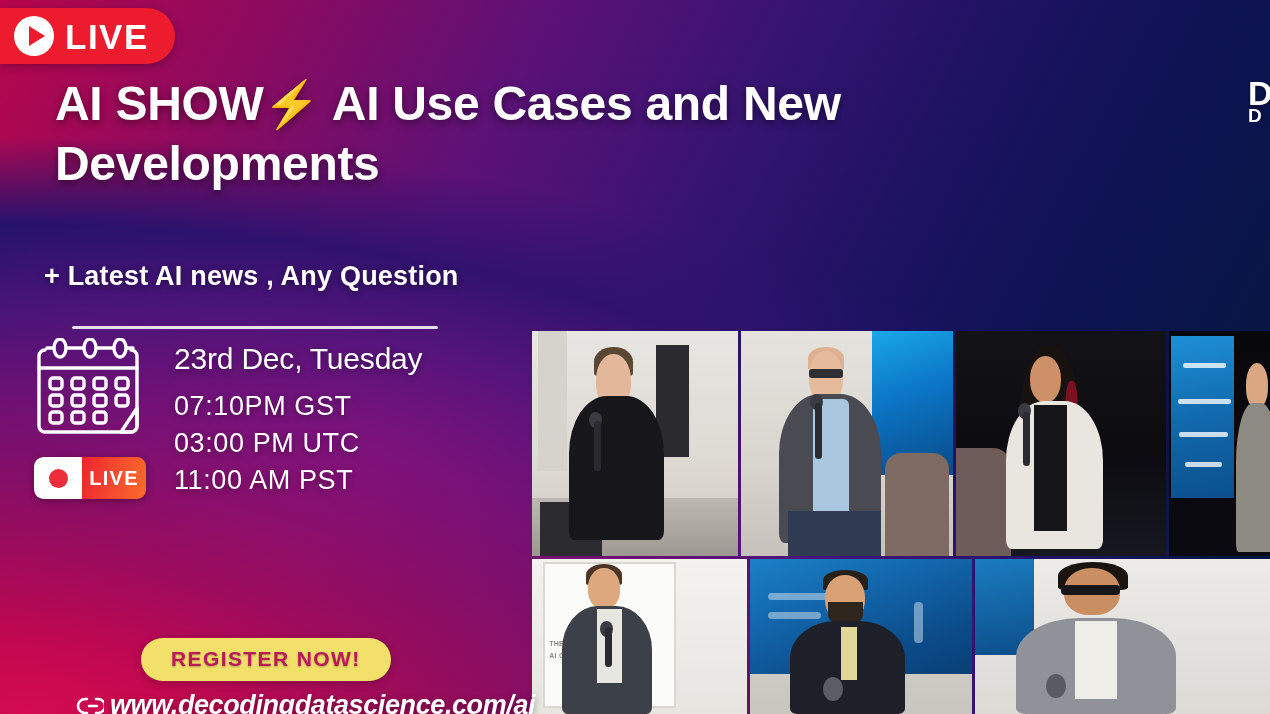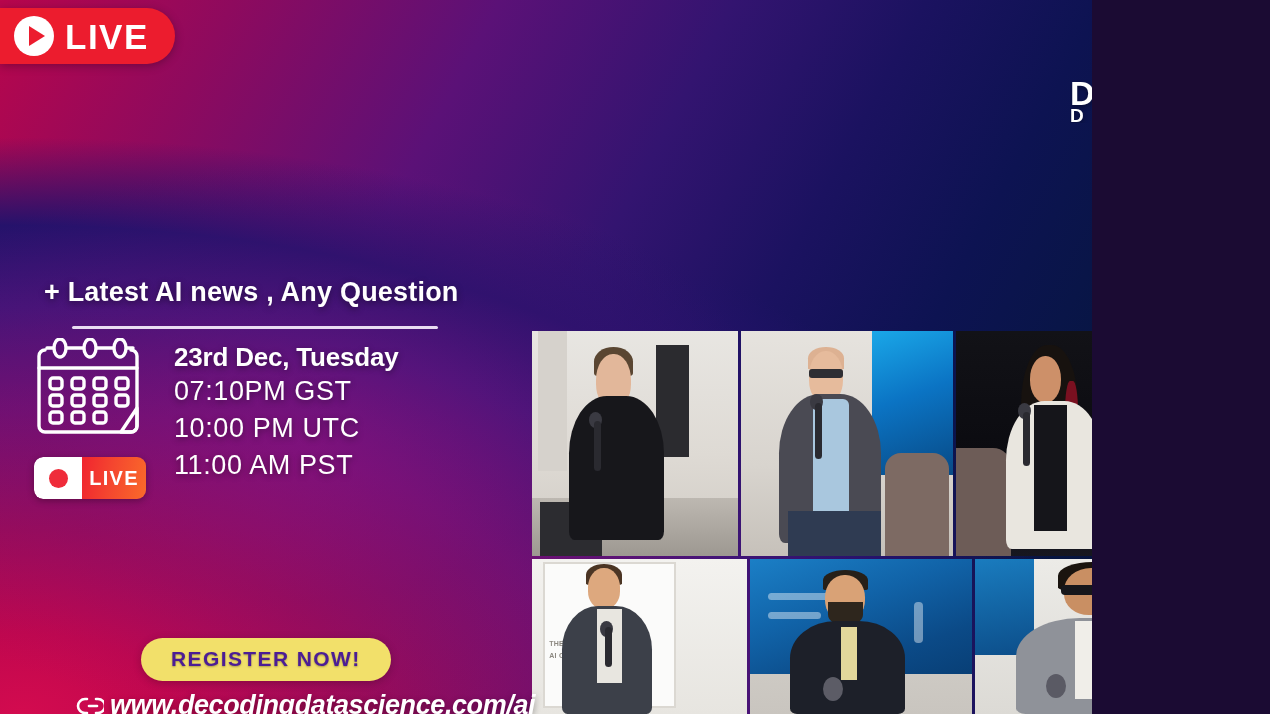--- a/index.html
+++ b/index.html
@@ -5,21 +5,21 @@
   * { margin:0; padding:0; box-sizing:border-box; }
   html, body { width:1270px; height:714px; overflow:hidden; }
   body {
     font-family: "Liberation Sans", sans-serif;
     background:#1b0b33;
   }
 
   
   #poster {
     position:relative;
-    width:1092px;
+    width:1270px;
     height:714px;
     overflow:hidden;
     background:
       radial-gradient(115% 95% at 2% 100%, #d30b4f 0%, #c0074e 12%, #9a0b58 27%, #6f1070 45%, #431477 60%, #25126b 72%, transparent 85%),
       linear-gradient(118deg, #b8064c 0%, #8e0a5e 16%, #5b1177 34%, #331470 50%, #1b1260 63%, #0d1352 75%, #071643 88%, #04113a 100%);
   }
   
   #poster::after{
     content:"";
     position:absolute; inset:0;
@@ -64,21 +64,21 @@
     font-weight:700;
     line-height:1.24;
     letter-spacing:-.3px;
     text-shadow:0 3px 9px rgba(0,0,0,.45);
     z-index:6;
   }
   .bolt { color:#ffb02e; font-size:46px; }
 
   
   .subtitle {
-    position:absolute; left:44px; top:277px;
+    position:absolute; left:44px; top:261px;
     color:#fff;
     font-size:27px;
     font-weight:700;
     letter-spacing:.2px;
     text-shadow:0 2px 7px rgba(0,0,0,.45);
     z-index:6;
   }
 
   
   .divider {
@@ -116,35 +116,35 @@
   .mini-live .dot { width:19px; height:19px; border-radius:50%; background:#ef2c3a; }
   .mini-live .lbl {
     flex:1; height:100%;
     background:linear-gradient(100deg,#f0242f 0%, #f4462f 45%, #fa6a2a 100%);
     color:#fff; font-size:20px; font-weight:700; letter-spacing:1.3px;
     display:flex; align-items:center; justify-content:center;
   }
 
   .times { padding-top:4px; }
   .times .date {
-    color:#fff; font-size:26px; font-weight:700;
-    letter-spacing:-.2px; margin-bottom:0;
+    color:#fff; font-size:30px; font-weight:400;
+    letter-spacing:-.2px; margin-bottom:12px;
     text-shadow:0 2px 6px rgba(0,0,0,.4);
   }
   .times .t {
     color:#fff; font-size:27px; font-weight:400;
     letter-spacing:.6px; line-height:1.37;
     text-shadow:0 2px 6px rgba(0,0,0,.4);
   }
 
   
   .register {
     position:absolute; left:141px; top:638px;
     background:#f2e06a;
-    color:#4c1d95;
+    color:#be185d;
     border:none;
     border-radius:24px;
     padding:9px 30px 10px;
     font-size:21px; font-weight:700;
     letter-spacing:1.4px;
     font-family:"Liberation Sans", sans-serif;
     text-shadow:0 1px 2px rgba(0,0,0,.30);
     cursor:pointer;
     z-index:7;
     box-shadow:0 2px 8px rgba(0,0,0,.22);
@@ -286,20 +286,24 @@
 
 <div id="poster">
 
   <div class="live-pill">
     <span class="live-play">
       <span class="tri"></span>
     </span>
     <span class="txt">LIVE</span>
   </div>
 
+  <div class="headline">
+    <span>AI SHOW</span><span class="bolt">⚡</span><span> AI Use Cases and New</span><br>
+    <span>Developments</span>
+  </div>
 
   <div class="subtitle">+ Latest AI news , Any Question</div>
 
   <div class="divider"></div>
 
   <div class="schedule">
     <div class="cal-col">
 
       <svg class="cal-ico" viewBox="0 0 110 105">
         <g fill="none" stroke="#ffffff" stroke-width="3.4" stroke-linejoin="round" stroke-linecap="round">
@@ -328,21 +332,21 @@
         <span class="dotbox">
             <span class="dot"></span>
           </span>
         <span class="lbl">LIVE</span>
       </div>
     </div>
 
     <div class="times">
       <div class="date">23rd Dec, Tuesday</div>
       <div class="t">07:10PM GST</div>
-      <div class="t">10:00 PM UTC</div>
+      <div class="t">03:00 PM UTC</div>
       <div class="t">11:00 AM PST</div>
     </div>
   </div>
 
   <button class="register">REGISTER NOW!</button>
 
   <div class="url-row">
     <svg class="link-ico" viewBox="0 0 28 20">
       <g fill="none" stroke="#ffffff" stroke-width="2.6" stroke-linecap="round">
         <path d="M13 10 H21"></path>

